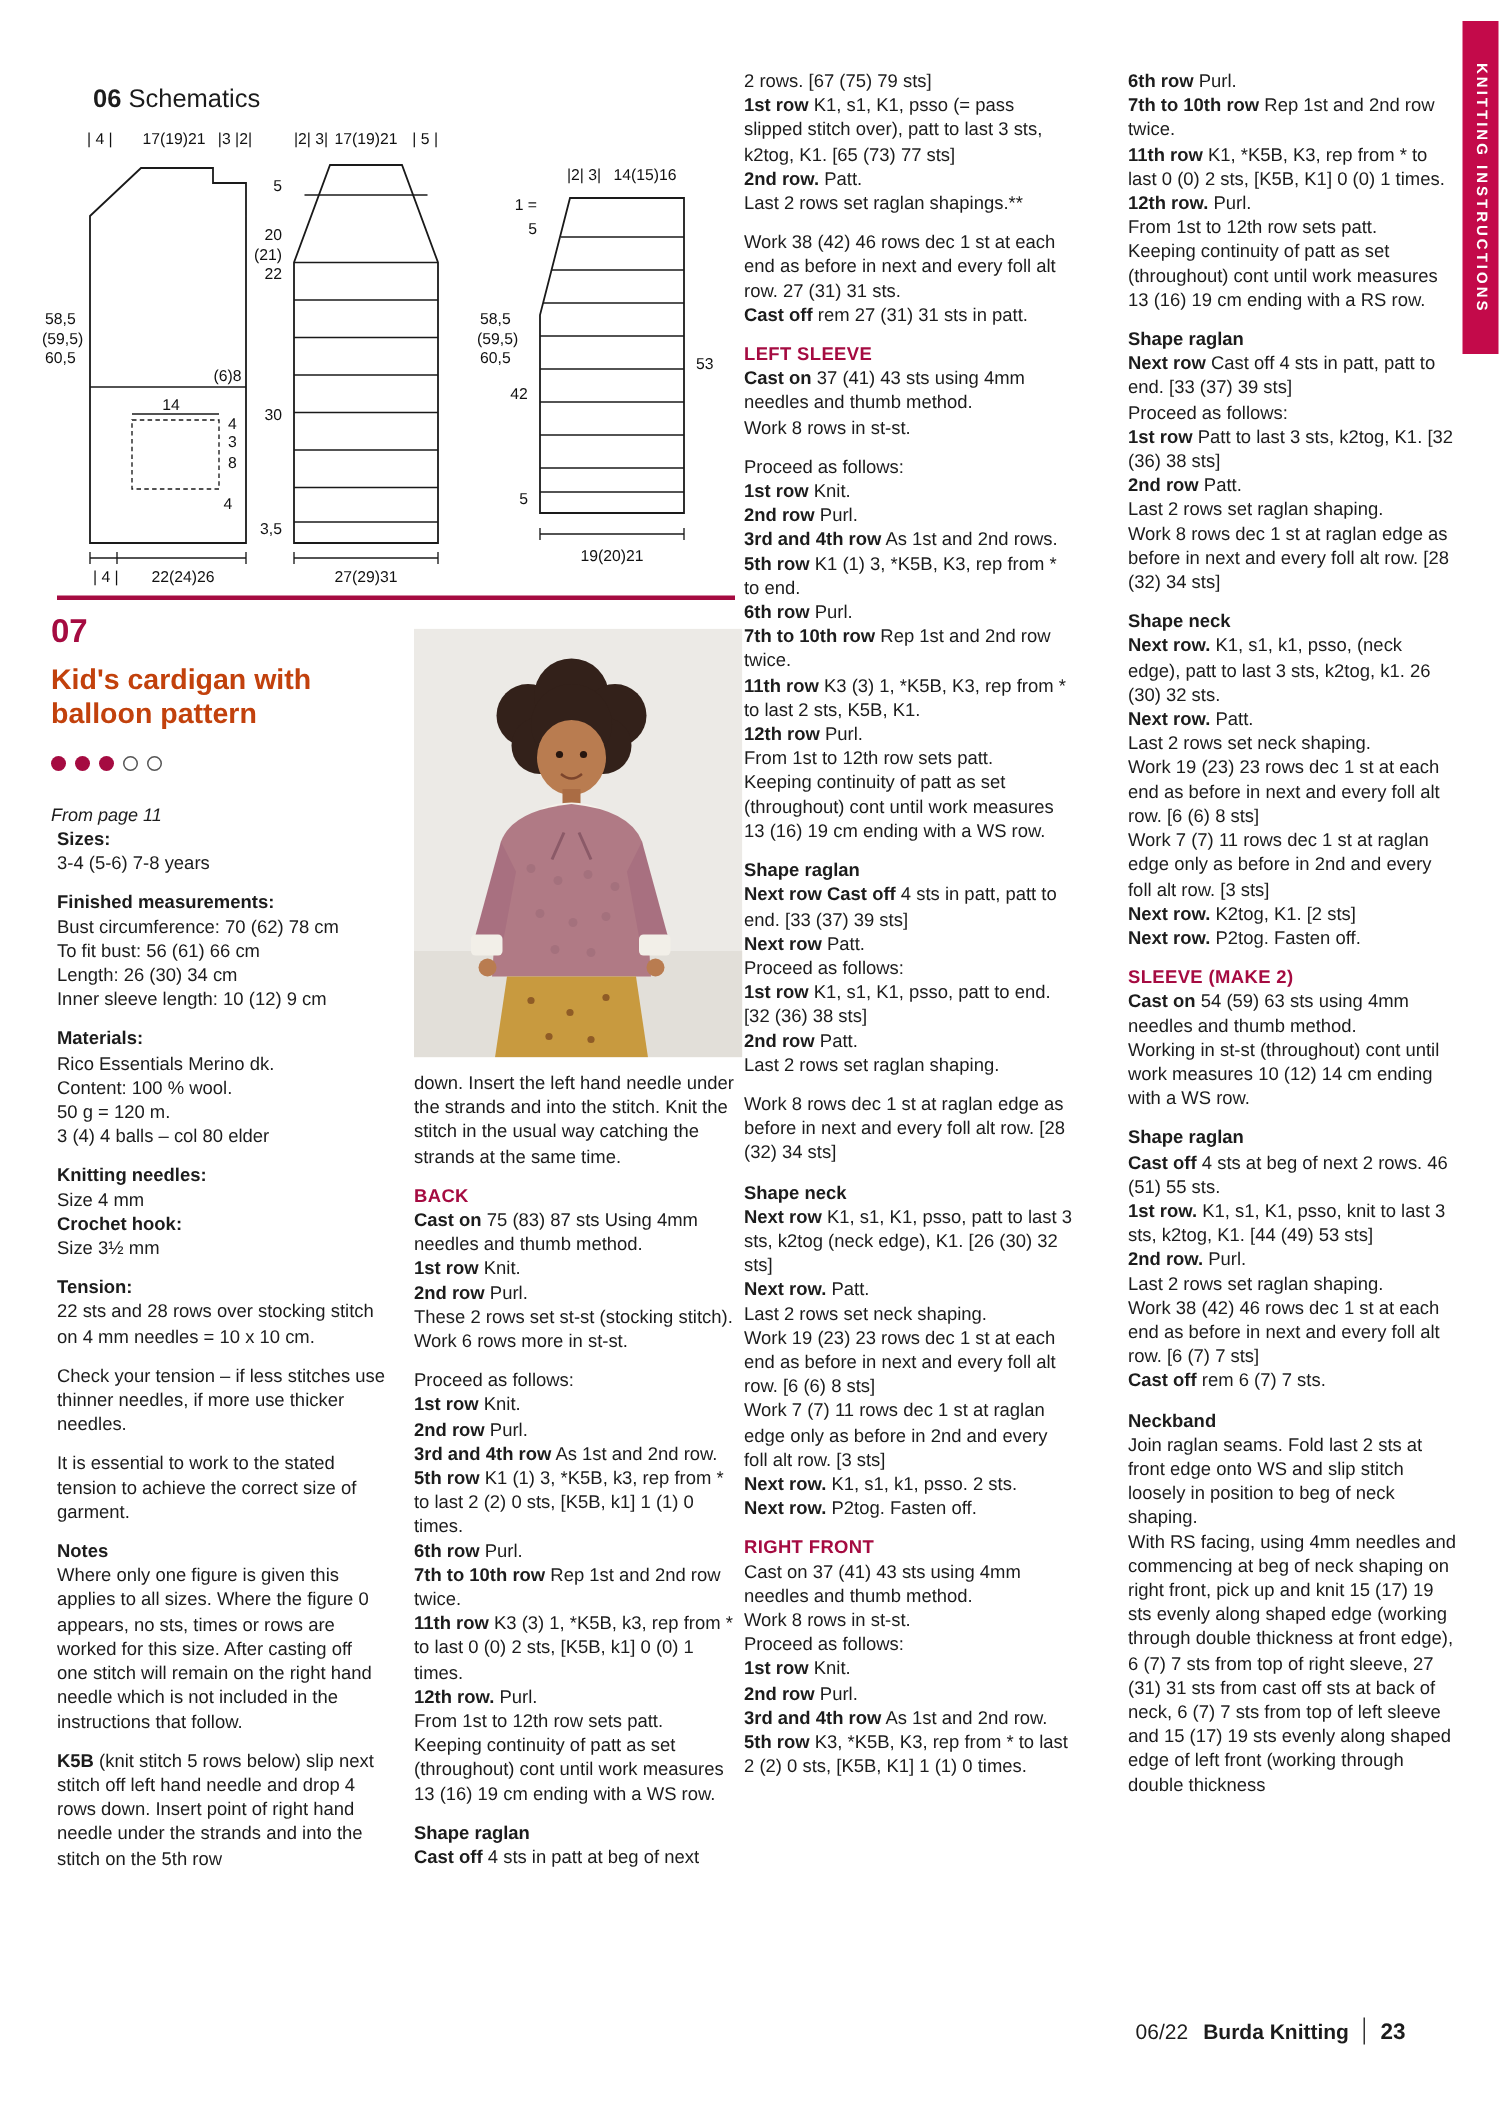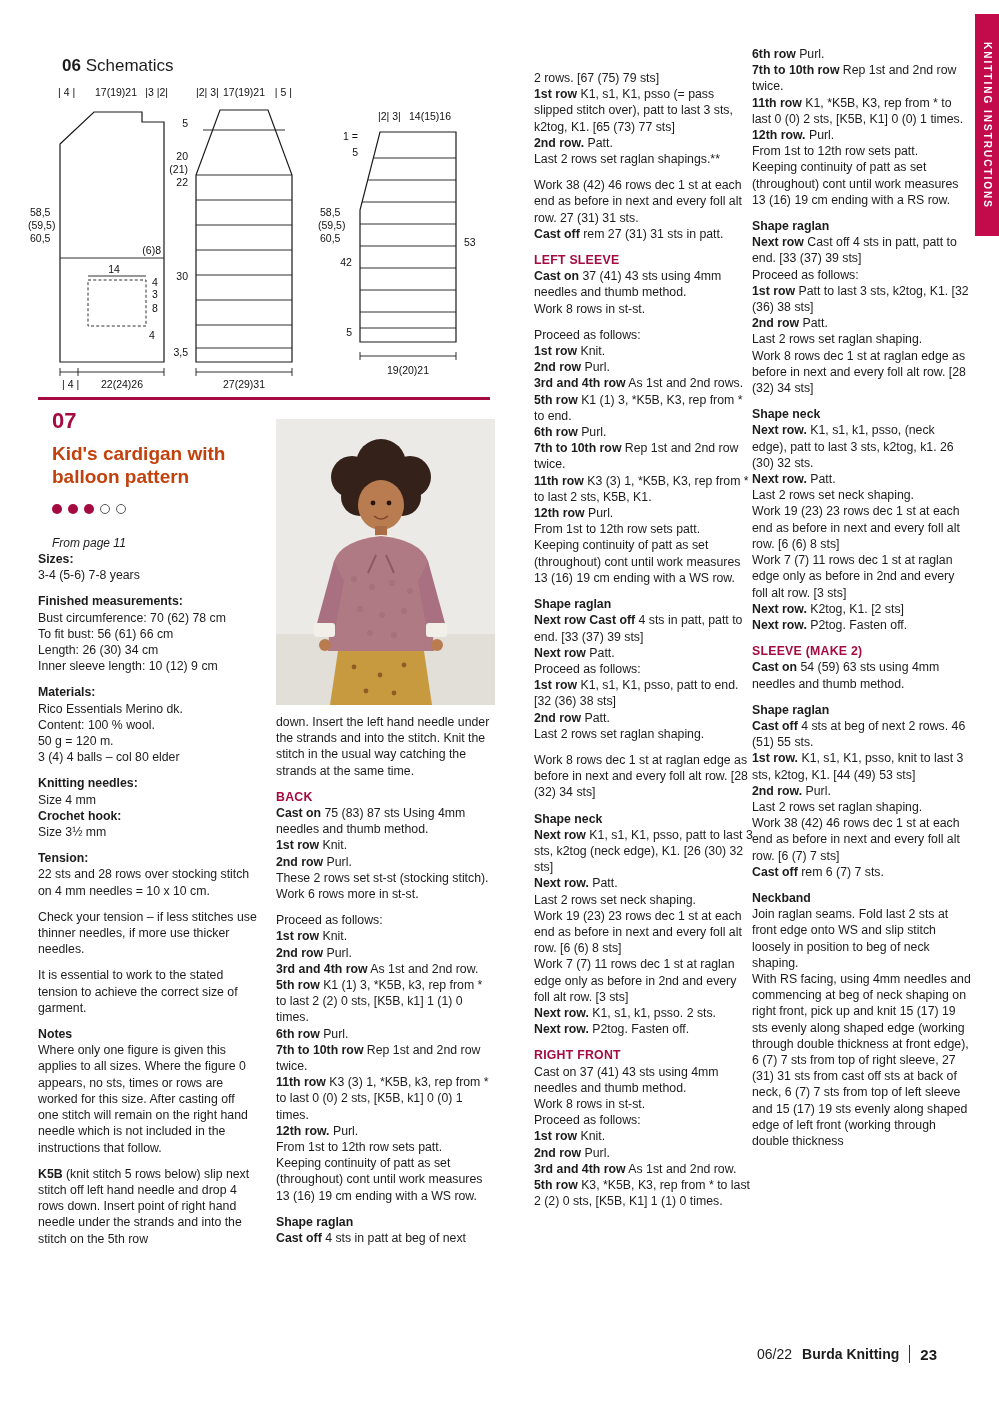--- a/index.html
+++ b/index.html
@@ -32,21 +32,21 @@
   .side-tab{
     position:absolute;left:975px;top:14px;width:24px;height:222px;
     background:var(--tab);display:flex;align-items:center;justify-content:center;
   }
   .side-tab span{
     writing-mode:vertical-rl;color:#fff;font-size:10px;font-weight:700;
     letter-spacing:2px;white-space:nowrap;
   }
 
   
-  .article-header{position:absolute;left:52px;top:408px;width:222px;}
+  .article-header{position:absolute;left:34px;top:408px;width:222px;}
   .article-number{margin:0 0 8px 0;font-size:22px;font-weight:700;color:var(--accent);}
   .article-title{margin:0 0 16px 0;font-size:19px;line-height:23px;font-weight:700;color:#c2410c;}
   .dots{display:flex;gap:6px;margin:0 0 22px 0;align-items:center;}
   .dot{width:10px;height:10px;border-radius:50%;display:inline-block;}
   .dot.filled{background:var(--accent);}
   .dot.empty{background:transparent;border:1.3px solid #555;}
   .from-page{font-size:12px;font-style:italic;}
 
   
   .photo{position:absolute;left:276px;top:419px;width:219px;height:286px;overflow:hidden;}
@@ -54,21 +54,21 @@
 
   
   .col{position:absolute;width:219px;}
   .col p{margin:0;font-size:12.3px;line-height:16.2px;}
   .col p.gap{margin-top:10px;}
   .h-red{color:var(--accent);font-weight:700;letter-spacing:.25px;}
   .h-bold{font-weight:700;}
   .col b{font-weight:700;}
   #col1{left:38px;top:551px;}
   #col2{left:276px;top:714px;}
-  #col3{left:534px;top:46px;margin-top:24px;}
+  #col3{left:496px;top:46px;}
   #col4{left:752px;top:46px;}
 
   
   .footer{
     position:absolute;right:62px;top:1345px;display:flex;align-items:center;gap:10px;
     font-size:14px;
   }
   .footer .issue{font-weight:400;text-align:right;}
   .footer .mag{font-weight:700;}
   .footer .page-divider{display:inline-block;width:0;height:18px;border-left:1.5px solid #333;}
@@ -344,20 +344,21 @@
       <p class="h-bold gap">Shape neck</p>
       <p class="body-p"><b>Next row.</b> K1, s1, k1, psso, (neck edge), patt to last 3 sts, k2tog, k1. 26 (30) 32 sts.</p>
       <p class="body-p"><b>Next row.</b> Patt.</p>
       <p class="body-p">Last 2 rows set neck shaping.</p>
       <p class="body-p">Work 19 (23) 23 rows dec 1 st at each end as before in next and every foll alt row. [6 (6) 8 sts]</p>
       <p class="body-p">Work 7 (7) 11 rows dec 1 st at raglan edge only as before in 2nd and every foll alt row. [3 sts]</p>
       <p class="body-p"><b>Next row.</b> K2tog, K1. [2 sts]</p>
       <p class="body-p"><b>Next row.</b> P2tog. Fasten off.</p>
       <p class="h-red gap">SLEEVE (MAKE 2)</p>
       <p class="body-p"><b>Cast on</b> 54 (59) 63 sts using 4mm needles and thumb method.</p>
+      <p class="body-p">Working in st-st (throughout) cont until work measures 10 (12) 14 cm ending with a WS row.</p>
       <p class="h-bold gap">Shape raglan</p>
       <p class="body-p"><b>Cast off</b> 4 sts at beg of next 2 rows. 46 (51) 55 sts.</p>
       <p class="body-p"><b>1st row.</b> K1, s1, K1, psso, knit to last 3 sts, k2tog, K1. [44 (49) 53 sts]</p>
       <p class="body-p"><b>2nd row.</b> Purl.</p>
       <p class="body-p">Last 2 rows set raglan shaping.</p>
       <p class="body-p">Work 38 (42) 46 rows dec 1 st at each end as before in next and every foll alt row. [6 (7) 7 sts]</p>
       <p class="body-p"><b>Cast off</b> rem 6 (7) 7 sts.</p>
       <p class="h-bold gap">Neckband</p>
       <p class="body-p">Join raglan seams. Fold last 2 sts at front edge onto WS and slip stitch loosely in position to beg of neck shaping.</p>
       <p class="body-p">With RS facing, using 4mm needles and commencing at beg of neck shaping on right front, pick up and knit 15 (17) 19 sts evenly along shaped edge (working through double thickness at front edge), 6 (7) 7 sts  from top of right sleeve, 27 (31) 31 sts from cast off sts at back of neck, 6 (7) 7 sts from top of left sleeve and 15 (17) 19 sts evenly along shaped edge of left front (working through double thickness</p>

